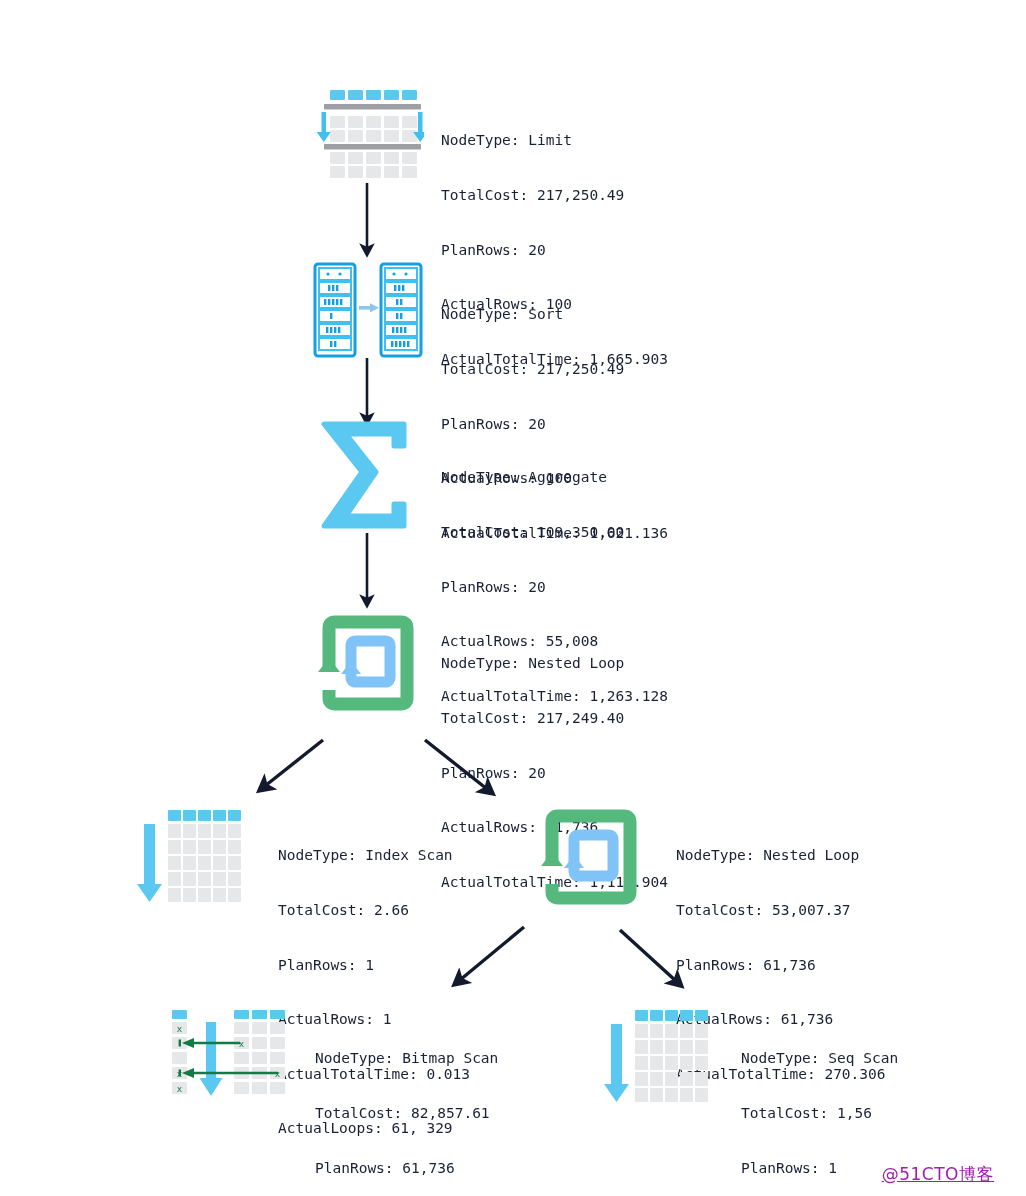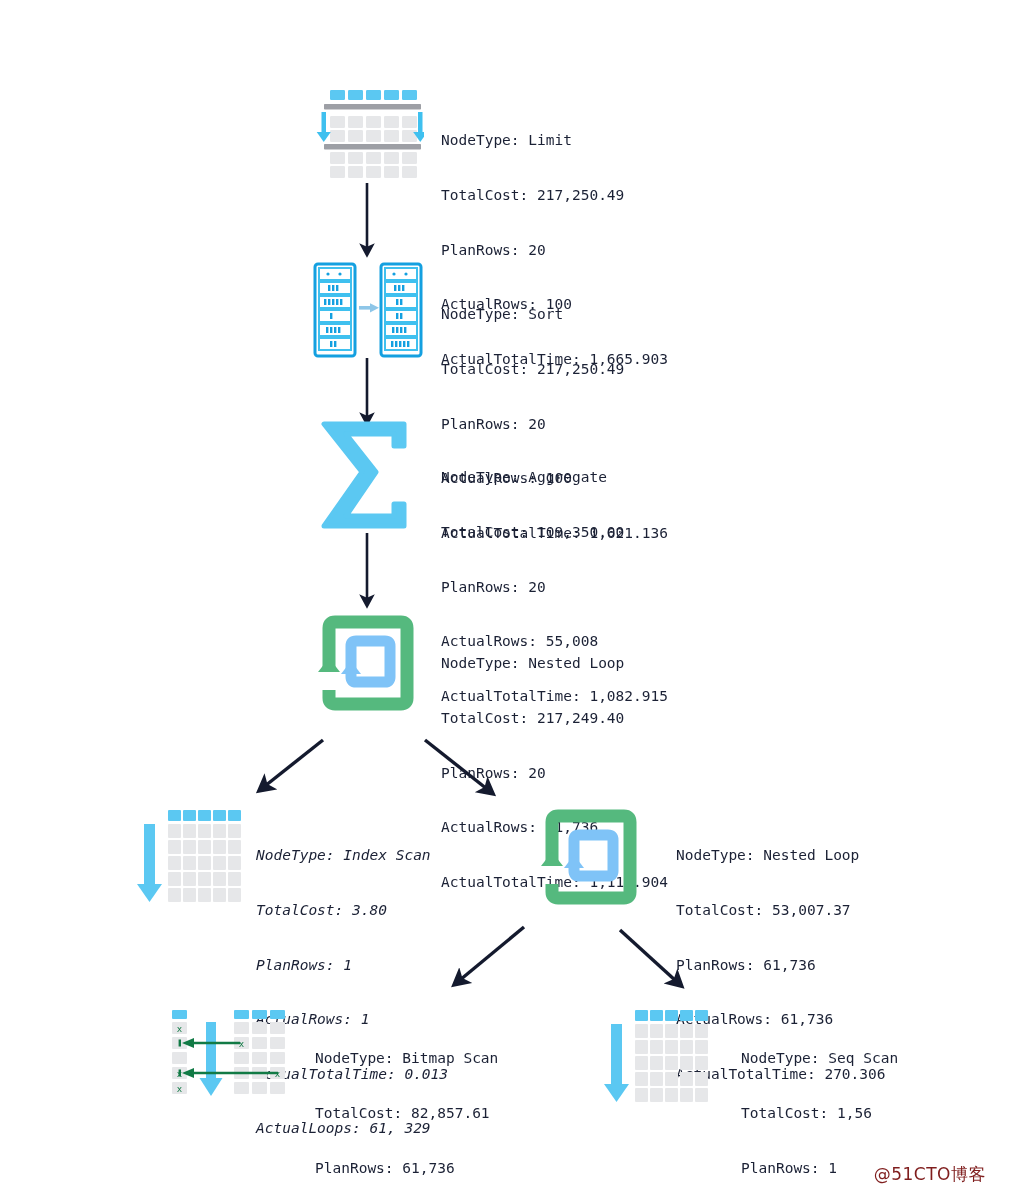--- a/index.html
+++ b/index.html
@@ -27,27 +27,28 @@
     letter-spacing: 0px;
   }
   .node-text div { white-space: pre; }
 
   
   .icon-wrap { position: absolute; }
 
   
   #watermark {
     position: absolute;
-    right: 28px;
+    right: 20px;
     bottom: 10px;
     font-family: "DejaVu Sans", sans-serif;
     font-size: 17px;
-    color: #7f1d1d;
+    color: #a21caf;
     letter-spacing: 0.5px;
     user-select: none;
+    text-decoration: underline;
   }
 </style>
 </head>
 <body>
 
 <div id="canvas">
 
   <svg class="icon-wrap" style="left:0; top:0; width:1026px; height:1196px;" viewBox="0 0 1026 1196">
     <defs>
       <marker id="arrowhead" markerWidth="7" markerHeight="7" refX="2.2" refY="3.2" orient="auto" markerUnits="strokeWidth">
@@ -218,21 +219,21 @@
   </div>
 
   <svg class="icon-wrap" style="left:318px; top:420px; width:92px; height:110px;" viewBox="0 0 92 110">
     <path d="M6,4 L86,4 L86,26 L76,26 L76,14 L28,14 L58,52 L28,96 L76,96 L76,84 L86,84 L86,106 L6,106 L44,52 Z" fill="#5bc8f2" stroke="#5bc8f2" stroke-width="5" stroke-linejoin="round"></path>
   </svg>
   <div class="node-text" style="left:441px; top:432px;">
     <div>NodeType: Aggregate</div>
     <div>TotalCost: 109,350.00</div>
     <div>PlanRows: 20</div>
     <div>ActualRows: 55,008</div>
-    <div>ActualTotalTime: 1,082.915</div>
+    <div>ActualTotalTime: 1,263.128</div>
   </div>
 
   <svg class="icon-wrap" style="left:315px; top:612px; width:106px; height:105px;" viewBox="0 0 106 105">
 
     <path d="M14,56 L14,16 Q14,10 20,10 L86,10 Q92,10 92,16 L92,86 Q92,92 86,92 L20,92 Q14,92 14,86 L14,78" fill="none" stroke="#55b97e" stroke-width="13" stroke-linecap="butt"></path>
     <path d="M3,60 L14,46 L25,60 Z" fill="#55b97e"></path>
 
     <path d="M36,58 L36,34 Q36,29 41,29 L70,29 Q75,29 75,34 L75,65 Q75,70 70,70 L41,70 Q36,70 36,65 L36,62" fill="none" stroke="#7fc3f7" stroke-width="11" stroke-linecap="butt"></path>
     <path d="M26,62 L36,49 L46,62 Z" fill="#7fc3f7"></path>
   </svg>
@@ -280,23 +281,23 @@
         <rect x="62" y="80" width="13" height="14" rx="1"></rect>
         <rect x="77" y="80" width="13" height="14" rx="1"></rect>
         <rect x="92" y="80" width="13" height="14" rx="1"></rect>
     </g>
 
     <g fill="#5bc8f2">
       <rect x="8" y="16" width="11" height="62"></rect>
       <path d="M1,76 L26,76 L13.5,94 Z"></path>
     </g>
   </svg>
-  <div class="node-text" style="left:256px; top:810px;font-style:italic;">
+  <div class="node-text" style="left:278px; top:810px;">
     <div>NodeType: Index Scan</div>
-    <div>TotalCost: 3.80</div>
+    <div>TotalCost: 2.66</div>
     <div>PlanRows: 1</div>
     <div>ActualRows: 1</div>
     <div>ActualTotalTime: 0.013</div>
     <div>ActualLoops: 61, 329</div>
   </div>
 
   <svg class="icon-wrap" style="left:538px; top:806px; width:106px; height:105px;" viewBox="0 0 106 105">
     <path d="M14,56 L14,16 Q14,10 20,10 L86,10 Q92,10 92,16 L92,86 Q92,92 86,92 L20,92 Q14,92 14,86 L14,78" fill="none" stroke="#55b97e" stroke-width="13" stroke-linecap="butt"></path>
     <path d="M3,60 L14,46 L25,60 Z" fill="#55b97e"></path>
     <path d="M36,58 L36,34 Q36,29 41,29 L70,29 Q75,29 75,34 L75,65 Q75,70 70,70 L41,70 Q36,70 36,65 L36,62" fill="none" stroke="#7fc3f7" stroke-width="11" stroke-linecap="butt"></path>

